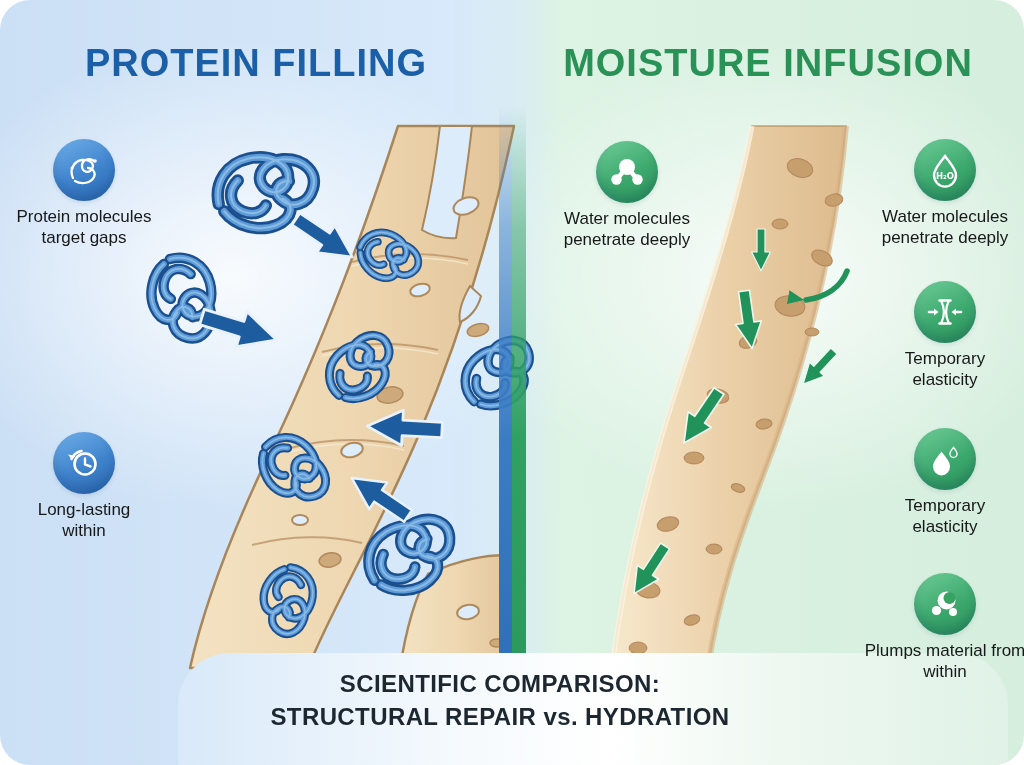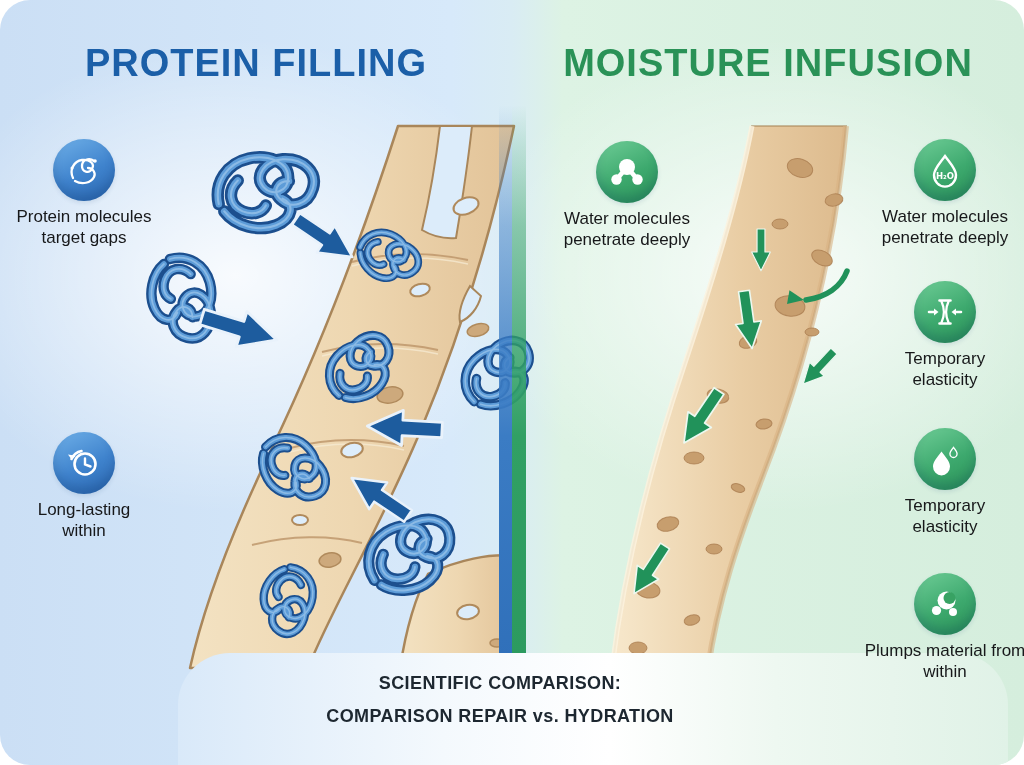--- a/index.html
+++ b/index.html
@@ -9,21 +9,21 @@
   .glow{position:absolute;top:0;width:512px;height:765px;pointer-events:none;z-index:1;}
   .glowL{left:0;background:radial-gradient(ellipse 430px 330px at 46% 36%,rgba(255,255,255,.85),rgba(255,255,255,0) 72%);}
   .glowR{left:512px;background:radial-gradient(ellipse 430px 330px at 52% 36%,rgba(255,255,255,.8),rgba(255,255,255,0) 72%);}
   #illo{position:absolute;left:0;top:0;z-index:2;}
   .stripe{position:absolute;top:105px;height:552px;z-index:3;}
   .stripeB{left:499px;width:13px;background:linear-gradient(180deg,rgba(59,124,196,0) 0%,rgba(59,124,196,.5) 22%,#3b7cc4 60%,#3070ba 100%);}
   .stripeG{left:512px;width:14px;background:linear-gradient(180deg,rgba(49,160,100,0) 0%,rgba(49,160,100,.5) 22%,#31a064 60%,#2c9a5f 100%);}
   .band{position:absolute;left:178px;top:653px;width:830px;height:112px;z-index:4;border-radius:52px 52px 0 0;
     background:linear-gradient(90deg,#d9e9f9 0%,#f4f9fd 32%,#ffffff 52%,#eef8f1 72%,#e0f2e7 100%);}
   .footer{position:absolute;left:0;top:667px;width:1000px;z-index:5;text-align:center;
-    font-size:18px;line-height:33px;font-weight:bold;letter-spacing:.4px;color:#1d2730;}
+    font-size:24px;line-height:33px;font-weight:bold;letter-spacing:.4px;color:#1d2730;}
   .title{position:absolute;top:42px;width:512px;z-index:5;text-align:center;
     font-size:38px;font-weight:bold;letter-spacing:1px;}
   .titleB{left:0;color:#1b5fa8;}
   .titleG{left:512px;color:#2a9257;}
   .feat{position:absolute;z-index:5;display:flex;flex-direction:column;align-items:center;}
   .icon{position:relative;width:62px;height:62px;border-radius:50%;
     box-shadow:inset 0 -7px 10px rgba(0,40,90,.18), 0 2px 4px rgba(30,70,120,.12);}
   .icon svg{position:absolute;left:50%;top:50%;transform:translate(-50%,-50%);}
   .iconB{background:linear-gradient(155deg,#6fb0e8 0%,#3f83cd 55%,#2b67b0 100%);}
   .iconG{background:linear-gradient(155deg,#6fcd97 0%,#3da96e 55%,#2a9156 100%);}
@@ -242,15 +242,15 @@
         <circle cx="4.5" cy="-6" r="6" fill="#38a263"></circle>
         <circle cx="-8.5" cy="6.5" r="4.6" fill="#fff"></circle>
           <circle cx="8" cy="8" r="4" fill="#fff"></circle>
       </svg>
     </div>
     <div class="flabel">Plumps material from within</div>
   </div>
 
   <div class="footer">
     <div>SCIENTIFIC COMPARISON:</div>
-    <div>COMPARISON REPAIR vs. HYDRATION</div>
+    <div>STRUCTURAL REPAIR vs. HYDRATION</div>
   </div>
 </div>
 
 </body></html>

